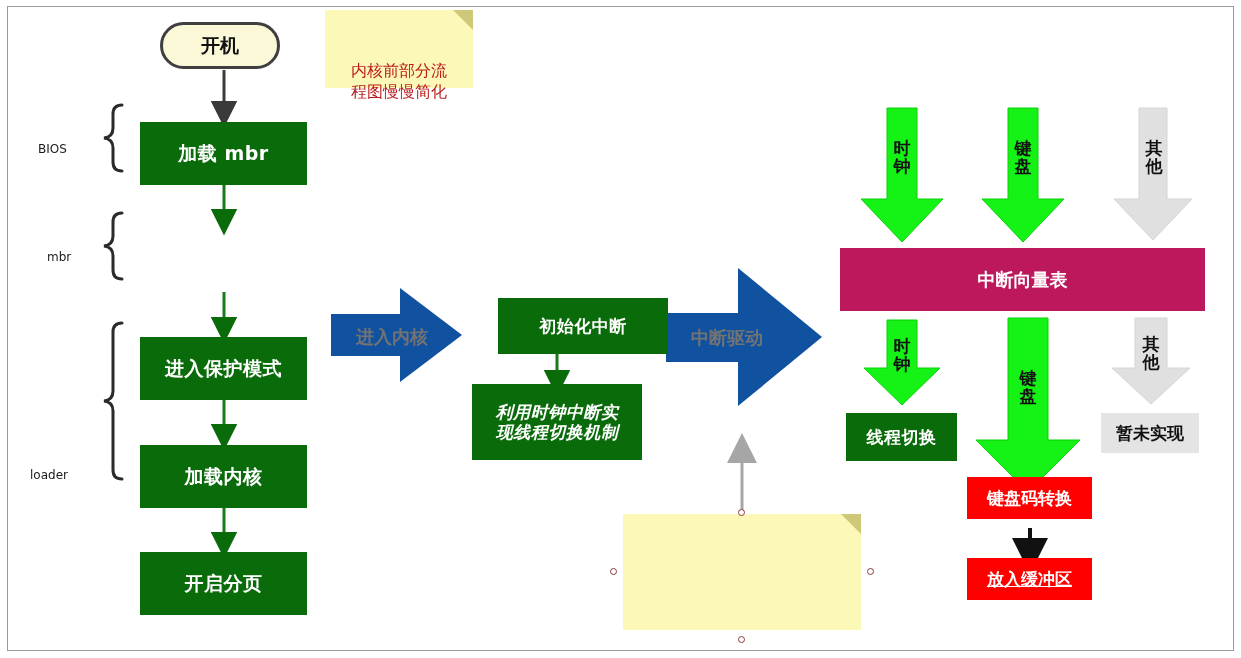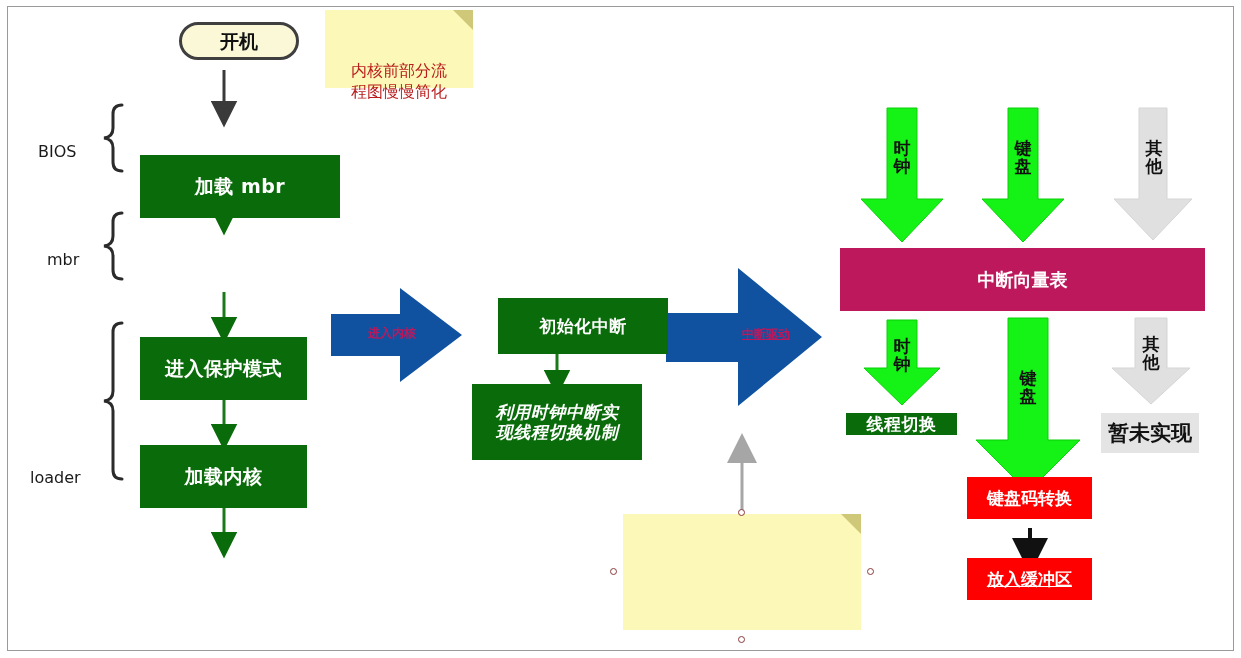--- a/index.html
+++ b/index.html
@@ -58,21 +58,21 @@
   
   .red-box {
     background: #fe0000;
     color: #ffffff;
     font-size: 17px;
   }
   
   .gray-box {
     background: #e4e4e4;
     color: #111111;
-    font-size: 21px;
+    font-size: 17px;
   }
   
   .note {
     position: absolute;
     background: #fbf8b8;
     color: #b91c1c;
     font-size: 16px;
     line-height: 1.32;
     padding: 8px 10px;
     white-space: pre-line;
@@ -95,38 +95,38 @@
   }
   
   svg.overlay {
     position: absolute;
     left: 0; top: 0;
     width: 1241px; height: 658px;
     pointer-events: none;
   }
   .brace-label {
     position: absolute;
-    font-size: 16px;
+    font-size: 12px;
     color: #1a1a1a;
     font-family: "DejaVu Sans", "Liberation Sans", sans-serif;
   }
   .arrow-label {
     position: absolute;
     font-size: 17px;
     font-weight: bold;
     color: #111111;
     text-align: center;
     line-height: 1.05;
     white-space: pre-line;
   }
   .blue-arrow-label {
     position: absolute;
-    font-size: 12px;
+    font-size: 18px;
     font-weight: bold;
-    color: #be185d;
+    color: #737373;
     text-align: center;
     white-space: pre-line;
   }
 </style>
 </head>
 <body>
 
 <div id="canvas">
   <div class="frame"></div>
 
@@ -211,28 +211,29 @@
     </g>
     <g>
       <path d="M1135,318 L1167,318 L1167,368 L1190,368 L1151,404 L1112,368 L1135,368 z" fill="#e0e0e0" stroke="#d5d5d5" stroke-width="1"></path>
     </g>
   </svg>
 
   <div class="brace-label" style="left:38px; top:142px;">BIOS</div>
   <div class="brace-label" style="left:47px; top:250px;">mbr</div>
   <div class="brace-label" style="left:30px; top:468px;">loader</div>
 
-  <div class="node start-box" style="left:179px; top:22px; width:120px; height:38px;">开机</div>
-
-  <div class="node green-box" style="left:140px; top:122px; width:200px; height:63px;margin-top:33px;">加载 mbr</div>
+  <div class="node start-box" style="left:160px; top:22px; width:120px; height:47px;">开机</div>
+
+  <div class="node green-box" style="left:140px; top:122px; width:167px; height:63px;">加载 mbr</div>
   <div class="node green-box" style="left:140px; top:445px; width:167px; height:63px;">加载内核</div>
   <div class="node green-box" style="left:140px; top:337px; width:167px; height:63px;">进入保护模式</div>
+  <div class="node green-box" style="left:140px; top:552px; width:167px; height:63px;">开启分页</div>
 
   <div class="blue-arrow-label" style="left:342px; top:325px; width:100px;">进入内核</div>
-  <div class="blue-arrow-label" style="left:711px; top:326px; width:110px;text-decoration:underline;">中断驱动</div>
+  <div class="blue-arrow-label" style="left:672px; top:326px; width:110px;">中断驱动</div>
 
   <div class="node green-box small" style="left:498px; top:250px; width:170px; height:56px;margin-top:48px;">初始化中断</div>
   <div class="node green-box small" style="left:472px; top:384px; width:170px; height:76px;font-style:italic;">利用时钟中断实
 现线程切换机制</div>
 
   <div class="node blue-box" style="left:840px; top:248px; width:365px; height:63px;">中断向量表</div>
 
   <div class="arrow-label" style="left:887px; top:140px; width:30px;">时
 钟</div>
   <div class="arrow-label" style="left:1008px; top:140px; width:30px;">键
@@ -240,21 +241,21 @@
   <div class="arrow-label" style="left:1139px; top:140px; width:30px;">其
 他</div>
 
   <div class="arrow-label" style="left:887px; top:338px; width:30px;">时
 钟</div>
   <div class="arrow-label" style="left:1013px; top:370px; width:30px;">键
 盘</div>
   <div class="arrow-label" style="left:1136px; top:336px; width:30px;">其
 他</div>
 
-  <div class="node green-box small" style="left:846px; top:413px; width:111px; height:22px;">线程切换</div>
+  <div class="node green-box small" style="left:846px; top:413px; width:111px; height:48px;">线程切换</div>
   <div class="node gray-box" style="left:1101px; top:413px; width:98px; height:40px;">暂未实现</div>
 
   <div class="node red-box" style="left:967px; top:477px; width:125px; height:42px;">键盘码转换</div>
   <div class="node red-box" style="left:967px; top:558px; width:125px; height:42px;text-decoration:underline;">放入缓冲区</div>
 
   <div class="note" style="left:325px; top:10px; width:148px; height:78px;">
     <span class="fold"></span>
     <span>内核前部分流
 程图慢慢简化</span>
   </div>

